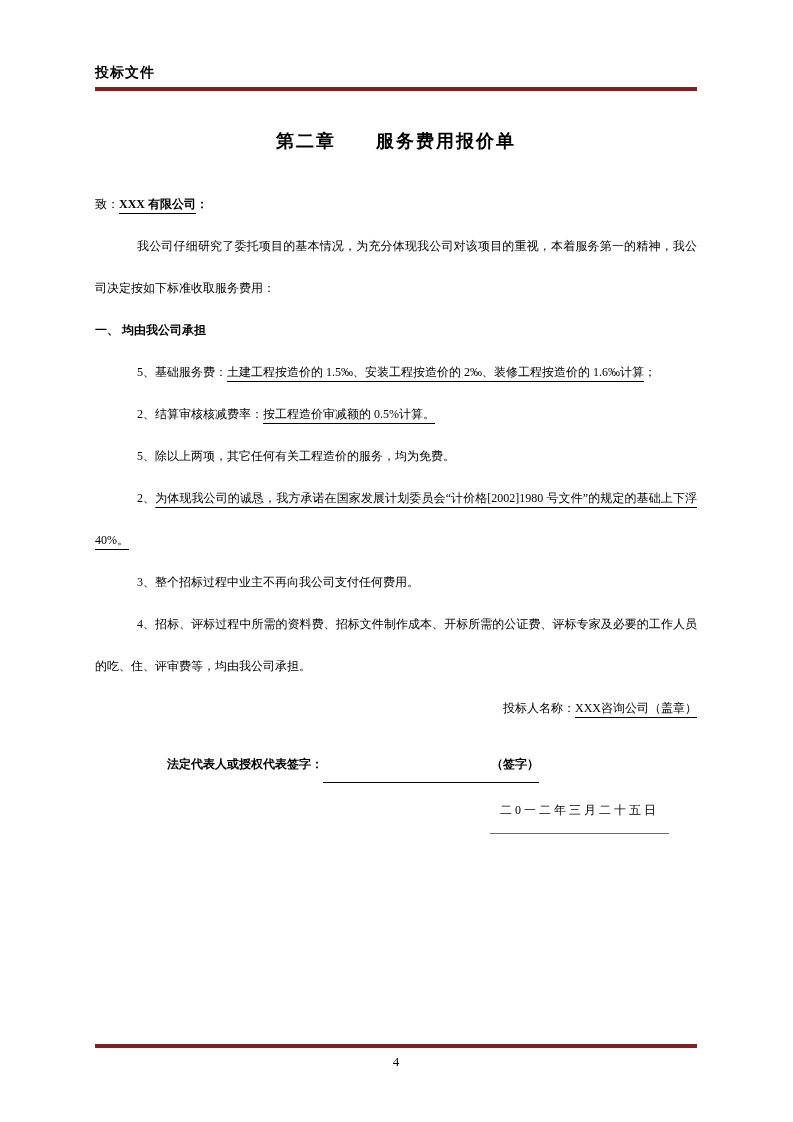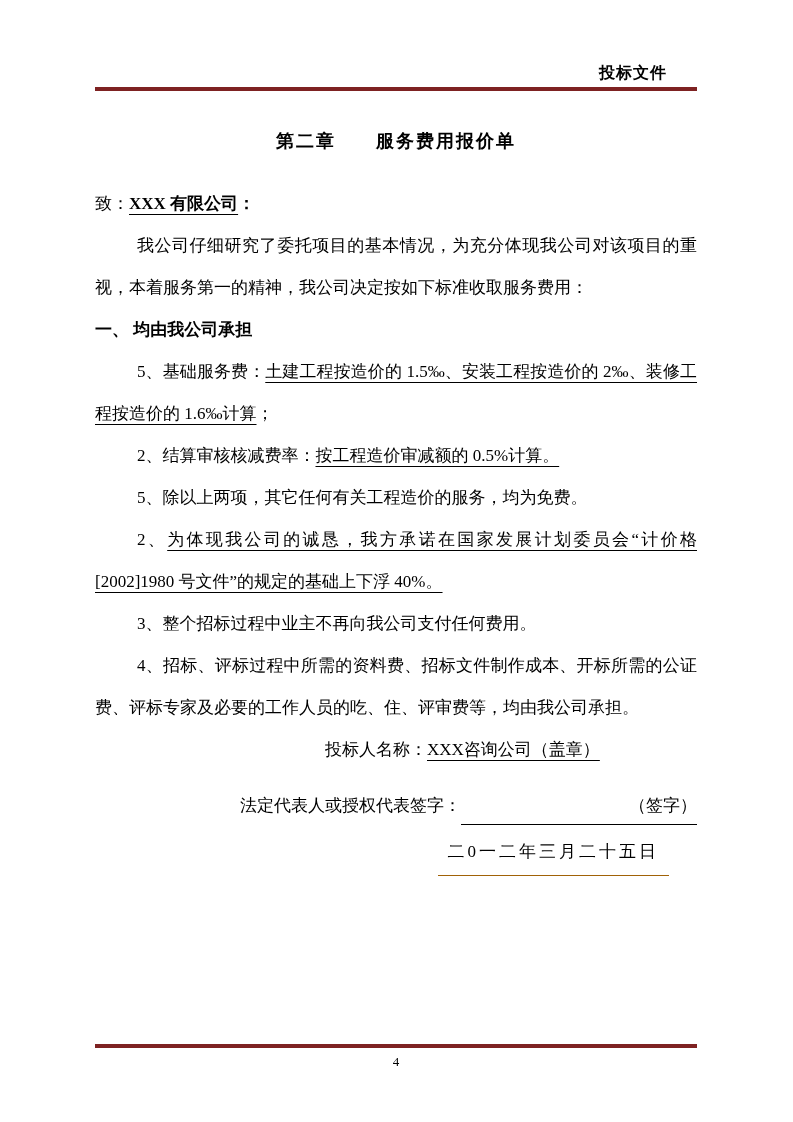--- a/index.html
+++ b/index.html
@@ -11,23 +11,23 @@
     height: 1122px;
     margin: 0 auto;
     background: #ffffff;
     color: #000;
     font-family: "Liberation Serif", "DejaVu Serif", serif;
     padding: 64px 96px 0 95px;
     overflow: hidden;
   }
   
   .header-label {
-    text-align: right;
+    text-align: left;
     padding-right: 30px;
-    font-size: 16px;
+    font-size: 14px;
     font-weight: bold;
     line-height: 18px;
     letter-spacing: 1px;
   }
   .rule-double {
     height: 3px;
     border-top: 3px solid var(--rule-color);
     border-bottom: 1px solid var(--rule-color);
     margin-top: 5px;
   }
@@ -42,32 +42,32 @@
     margin: 30px 0 0 0;
     text-align: center;
     font-size: 18px;
     font-weight: bold;
     line-height: 40px;
     letter-spacing: 2px;
   }
   
   .p {
     margin: 0;
-    font-size: 17px;
+    font-size: 12px;
     line-height: 42px;
     text-align: justify;
   }
   .salutation { margin-top: 22px; }
   .indent { text-indent: 42px; }
   .b { font-weight: bold; }
   .heading { font-weight: bold; }
   .u { text-decoration: underline; text-underline-offset: 5px; }
   
-  .sig-bidder { margin-left: 230px; text-align: left; }
-  .sig-rep { margin-left: 72px; margin-top: 14px; text-align: right; }
+  .sig-bidder { margin-left: 230px; text-align: right; }
+  .sig-rep { margin-left: 72px; margin-top: 14px; text-align: left; font-weight: bold; }
   .sign-slot {
     display: inline-block;
     border-bottom: 1px solid #000;
     line-height: 36px;
   }
   .blank { display: inline-block; width: 168px; height: 1px; }
   .date-line { text-align: right; padding-right: 28px; margin-top: 4px; }
   .u-date {
     display: inline-block;
     border-bottom: 1px solid #a16207;

